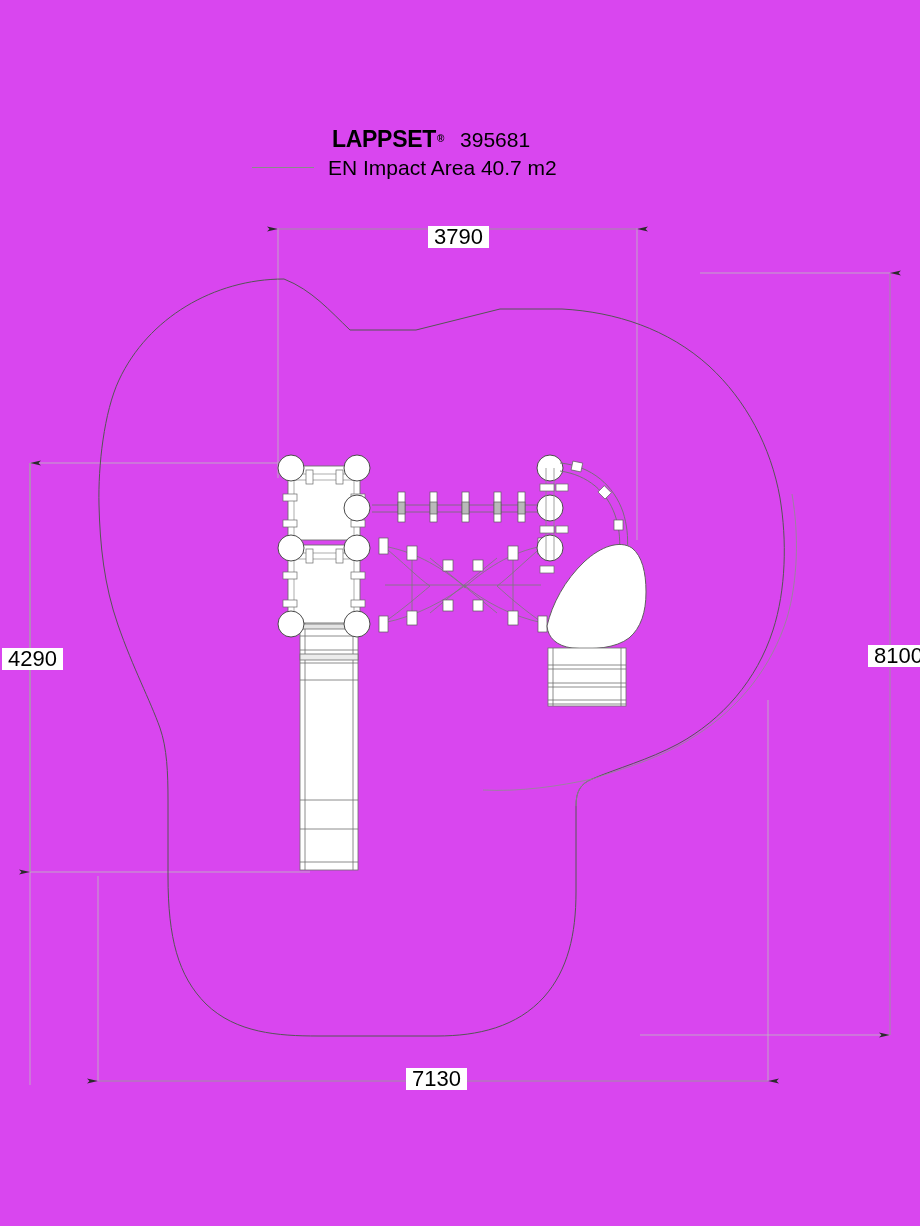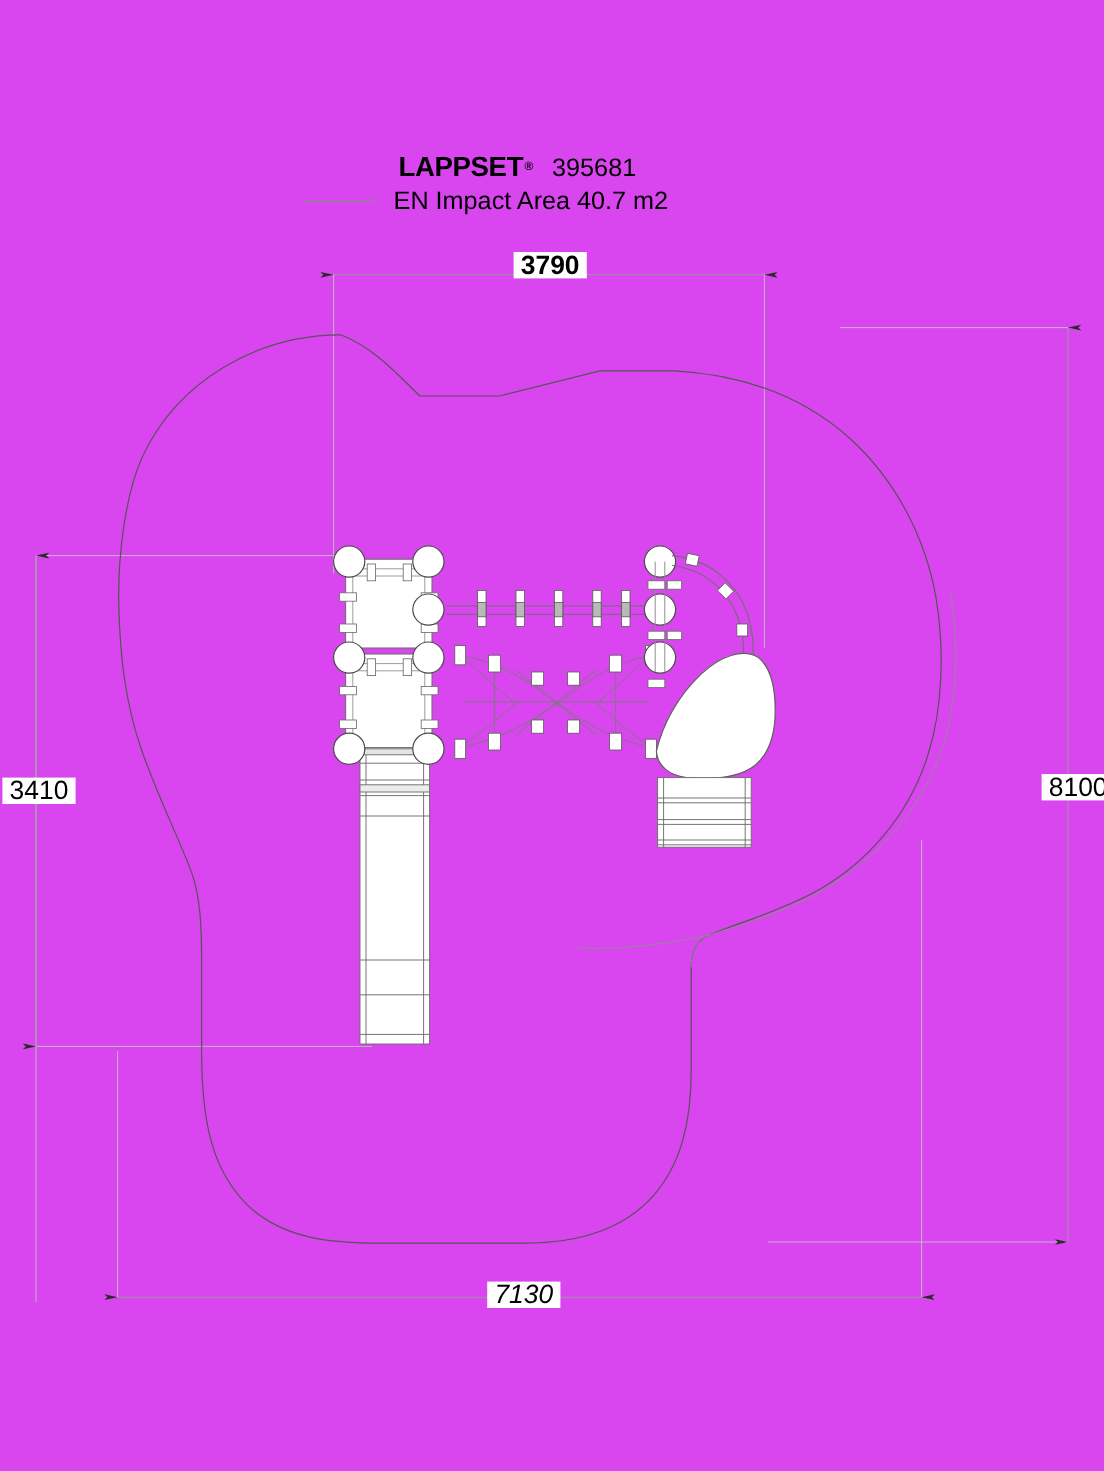--- a/index.html
+++ b/index.html
@@ -87,24 +87,24 @@
   
   .dim-text {
     position: absolute;
     font-size: 22px;
     color: #000;
     background: #ffffff;
     padding: 0 6px;
     white-space: nowrap;
     line-height: 1;
   }
-  #dim-top-text   { left: 428px; top: 210px; font-weight: bold; }
+  #dim-top-text   { left: 428px; top: 226px; }
   #dim-left-text  { left: 2px;   top: 648px; }
   #dim-right-text { left: 868px; top: 645px; }
-  #dim-bot-text   { left: 406px; top: 1068px; font-style: italic; }
+  #dim-bot-text   { left: 406px; top: 1068px; }
 </style>
 </head>
 <body>
 
 <div id="sheet">
 
   <svg id="canvas" viewBox="0 0 920 1226" xmlns="http://www.w3.org/2000/svg">
 
     <defs>
       <marker id="arrL" markerWidth="12" markerHeight="8" refX="11" refY="4" orient="auto" markerUnits="userSpaceOnUse">
@@ -349,17 +349,17 @@
 
     <div class="legend-row">
       <span class="swatch solid"></span>
       <span class="legend-label">EN Impact Area 40.7 m2</span>
     </div>
 
 
   </div>
 
   <div class="dim-text" id="dim-top-text">3790</div>
-  <div class="dim-text" id="dim-left-text">3410</div>
+  <div class="dim-text" id="dim-left-text">4290</div>
   <div class="dim-text" id="dim-right-text">8100</div>
   <div class="dim-text" id="dim-bot-text">7130</div>
 
 </div>
 
 </body></html>

